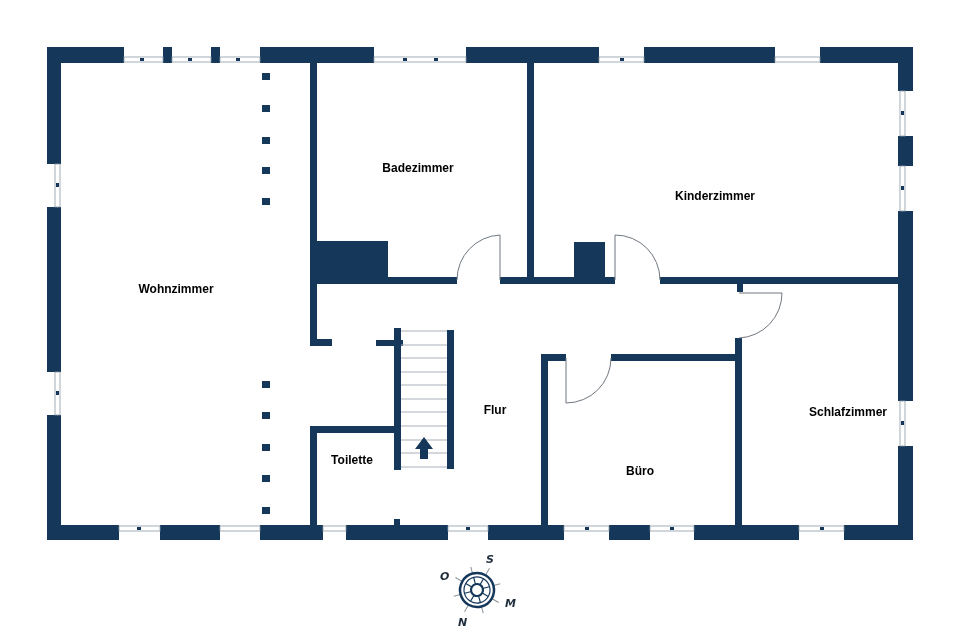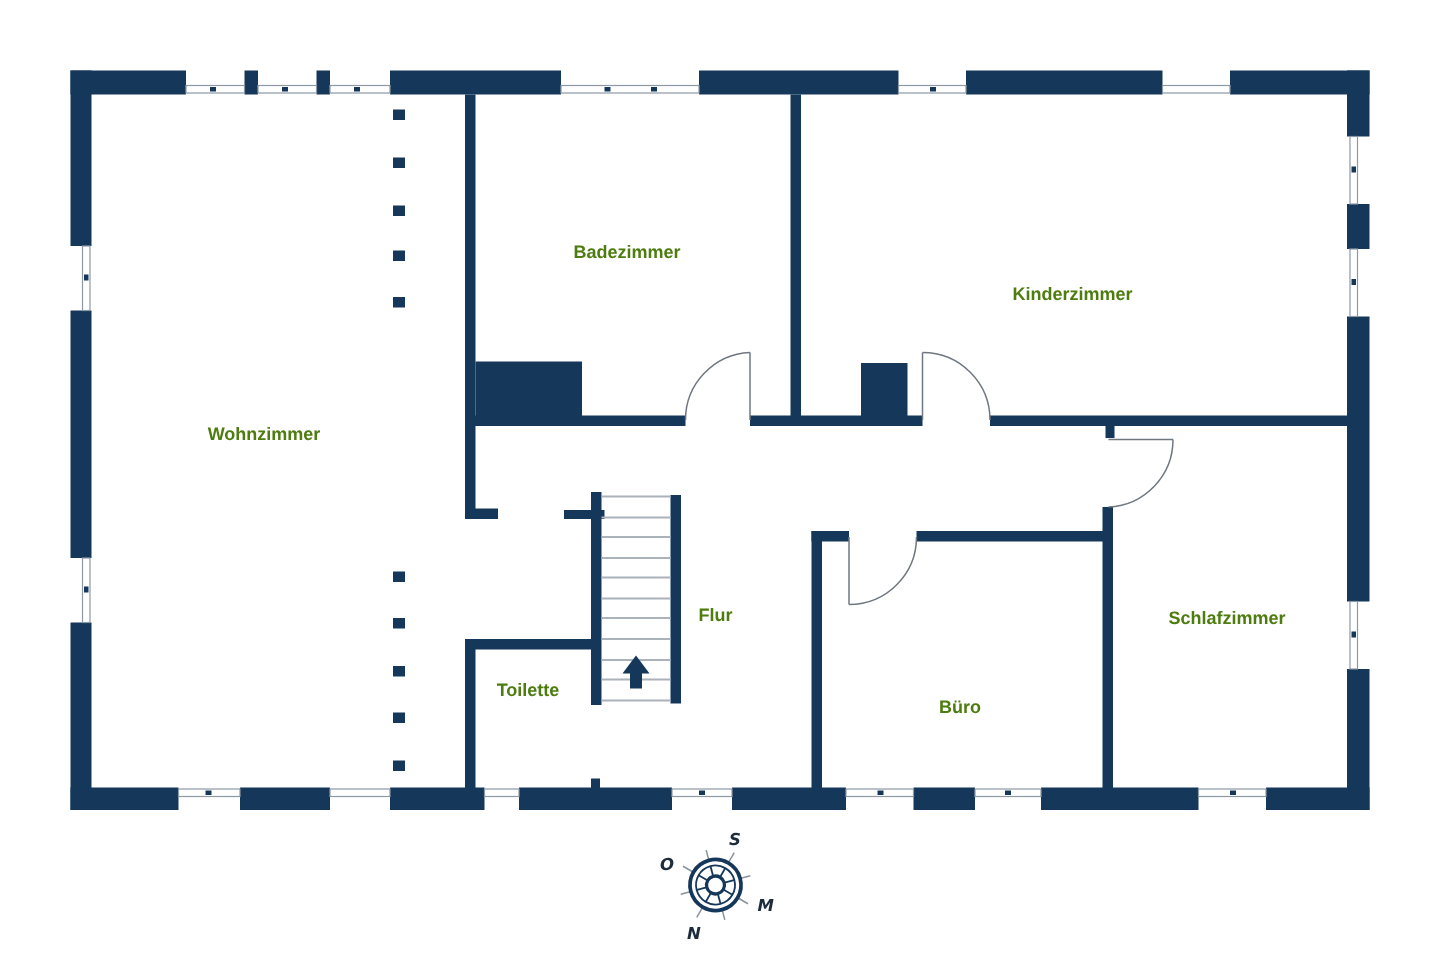--- a/index.html
+++ b/index.html
@@ -4,21 +4,21 @@
   <style>
     html, body { margin: 0; padding: 0; background: #ffffff; }
     body { width: 960px; height: 636px; overflow: hidden; position: relative; font-family: "Liberation Sans", "DejaVu Sans", sans-serif; }
     #plan { position: absolute; left: 0; top: 0; width: 960px; height: 636px; }
     .wall { fill: #15385a; }
     .win-frame { fill: #ffffff; stroke: #8c98a4; stroke-width: 0.8; }
     .win-tick { fill: #15385a; }
     .door-arc { fill: none; stroke: #6f7780; stroke-width: 1; }
     .door-leaf { stroke: #6f7780; stroke-width: 1; }
     .stair-line { stroke: #aab2ba; stroke-width: 1.2; }
-    .room-label { position: absolute; font-size: 12px; font-weight: bold; color: #4d7c0f; transform: translate(-50%, -50%); white-space: nowrap; }
+    .room-label { position: absolute; font-size: 12px; font-weight: bold; color: #000000; transform: translate(-50%, -50%); white-space: nowrap; }
     .compass-letter { font-family: "DejaVu Sans", sans-serif; font-weight: bold; font-style: italic; font-size: 11px; fill: #1e2d3c; }
   </style>
 </head>
 <body>
 
 <svg id="plan" viewBox="0 0 960 636" xmlns="http://www.w3.org/2000/svg">
 
   <g>
 
     <rect class="wall" x="47" y="47" width="77" height="16"></rect>
@@ -186,16 +186,16 @@
   </g>
   <text class="compass-letter" x="486" y="563">S</text>
   <text class="compass-letter" x="440" y="580">O</text>
   <text class="compass-letter" x="505" y="607">M</text>
   <text class="compass-letter" x="458" y="626">N</text>
 </svg>
 
 <div class="room-label" style="left:176px; top:289px;">Wohnzimmer</div>
 <div class="room-label" style="left:418px; top:168px;">Badezimmer</div>
 <div class="room-label" style="left:715px; top:168px;margin-top:28px;">Kinderzimmer</div>
-<div class="room-label" style="left:477px; top:410px;">Flur</div>
+<div class="room-label" style="left:495px; top:410px;">Flur</div>
 <div class="room-label" style="left:640px; top:443px;margin-top:28px;">Büro</div>
-<div class="room-label" style="left:818px; top:412px;">Schlafzimmer</div>
+<div class="room-label" style="left:848px; top:412px;">Schlafzimmer</div>
 <div class="room-label" style="left:352px; top:460px;">Toilette</div>
 
 </body></html>

